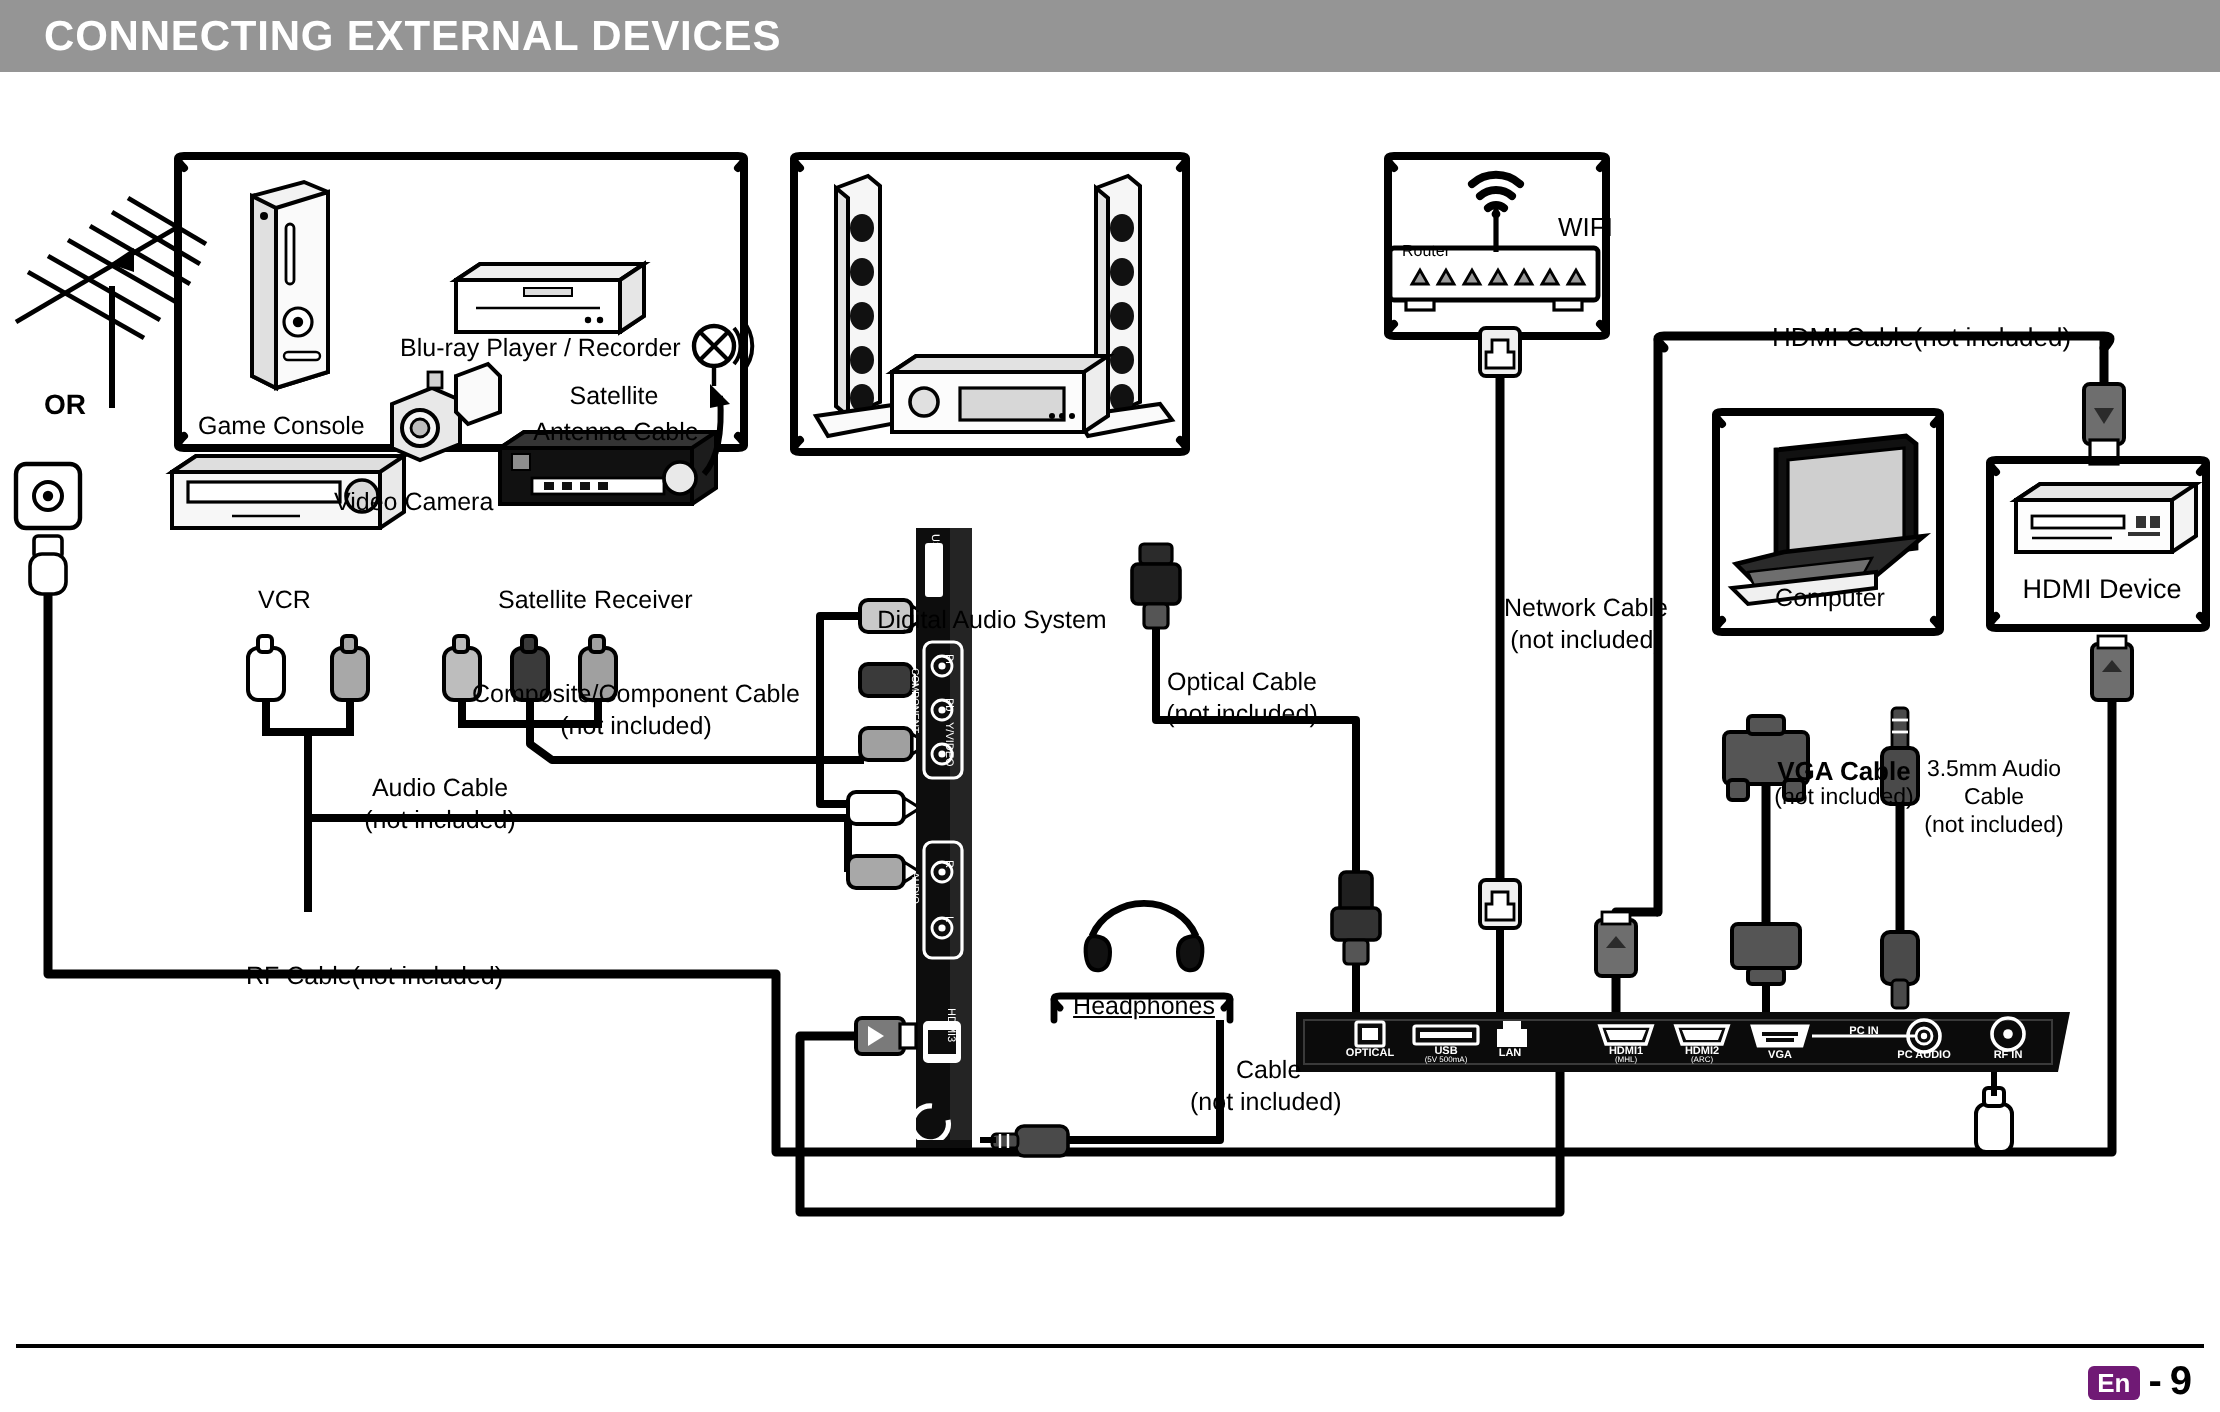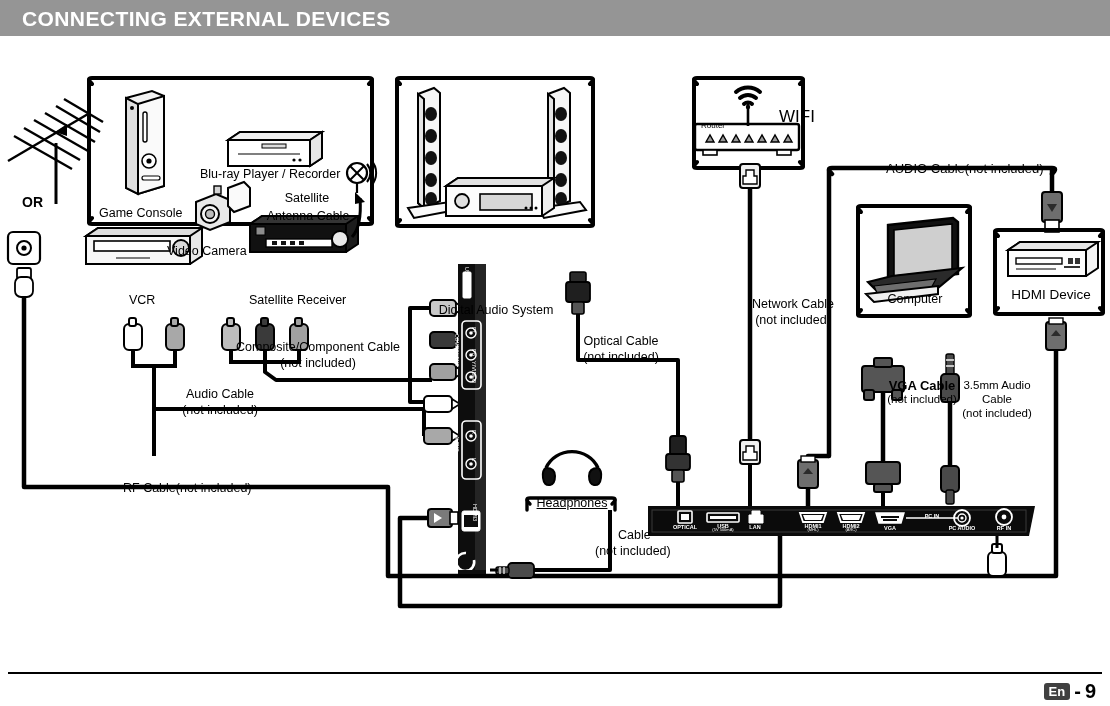--- a/index.html
+++ b/index.html
@@ -34,21 +34,21 @@
   #footer-rule{
     position:absolute; left:8px; top:672px; width:1094px; height:2px;
     background:#000;
   }
   #footer{
     position:absolute; right:14px; top:680px;
     font-size:20px; font-weight:bold; color:#000;
     display:flex; align-items:center; gap:4px;
   }
   #footer .en{
-    background:#404040; color:#fff; font-size:13px; font-weight:bold;
+    background:#701a75; color:#fff; font-size:13px; font-weight:bold;
     padding:2px 5px; border-radius:3px; line-height:1;
   }
 </style>
 </head>
 <body>
 
 <div id="header-bar"></div>
 <div id="header-title">CONNECTING EXTERNAL DEVICES</div>
 
 <div id="stage">
@@ -513,41 +513,41 @@
 <div class="lbl" style="left:200px; top:131px;">Blu-ray Player / Recorder</div>
 <div class="lbl" style="left:167px; top:208px;">Video Camera</div>
 <div class="lbl" style="left:129px; top:257px;">VCR</div>
 <div class="lbl" style="left:249px; top:257px;">Satellite Receiver</div>
 <div class="lbl c" style="left:262px; top:155px; width:90px;">Satellite</div>
 <div class="lbl c" style="left:256px; top:173px; width:104px;">Antenna Cable</div>
 
 <div class="lbl c" style="left:413px; top:243px; width:166px;margin-top:24px;">Digital Audio System</div>
 
 <div class="lbl" style="left:701px; top:85px; font-size:8px; font-weight:normal;">Router</div>
-<div class="lbl" style="left:779px; top:71px; font-size:17px;">WIFI</div>
+<div class="lbl" style="left:779px; top:71px; font-size:13px;">WIFI</div>
 
 <div class="lbl c" style="left:860px; top:256px; width:110px;">Computer</div>
 <div class="lbl c" style="left:996px; top:251px; width:110px; font-size:13.5px;">HDMI Device</div>
 <div class="lbl c" style="left:528px; top:460px; width:88px;text-decoration:underline;">Headphones</div>
 
 <div class="lbl c" style="left:232px; top:304px; width:172px;">Composite/Component Cable</div>
 <div class="lbl c" style="left:232px; top:320px; width:172px;">(not included)</div>
 
 <div class="lbl c" style="left:153px; top:351px; width:134px;">Audio Cable</div>
 <div class="lbl c" style="left:153px; top:367px; width:134px;">(not included)</div>
 
 <div class="lbl" style="left:123px; top:445px;">RF Cable(not included)</div>
 
 <div class="lbl c" style="left:560px; top:298px; width:122px;">Optical Cable</div>
 <div class="lbl c" style="left:560px; top:314px; width:122px;">(not included)</div>
 
 <div class="lbl c" style="left:745px; top:261px; width:96px;">Network Cable</div>
 <div class="lbl c" style="left:745px; top:277px; width:96px;">(not included)</div>
 
-<div class="lbl" style="left:886px; top:126px; font-size:13px;">AUDIO Cable(not included)</div>
+<div class="lbl" style="left:886px; top:126px; font-size:13px;">HDMI Cable(not included)</div>
 
 <div class="lbl c" style="left:885px; top:343px; width:74px; font-size:13px;font-weight:bold;">VGA Cable</div>
 <div class="lbl c" style="left:885px; top:357px; width:74px; font-size:11.5px;">(not included)</div>
 
 <div class="lbl c" style="left:951px; top:343px; width:92px; font-size:11.5px;">3.5mm Audio</div>
 <div class="lbl c" style="left:951px; top:357px; width:92px; font-size:11.5px;">Cable</div>
 <div class="lbl c" style="left:951px; top:371px; width:92px; font-size:11.5px;">(not included)</div>
 
 <div class="lbl" style="left:618px; top:492px;">Cable</div>
 <div class="lbl" style="left:595px; top:508px;">(not included)</div>

